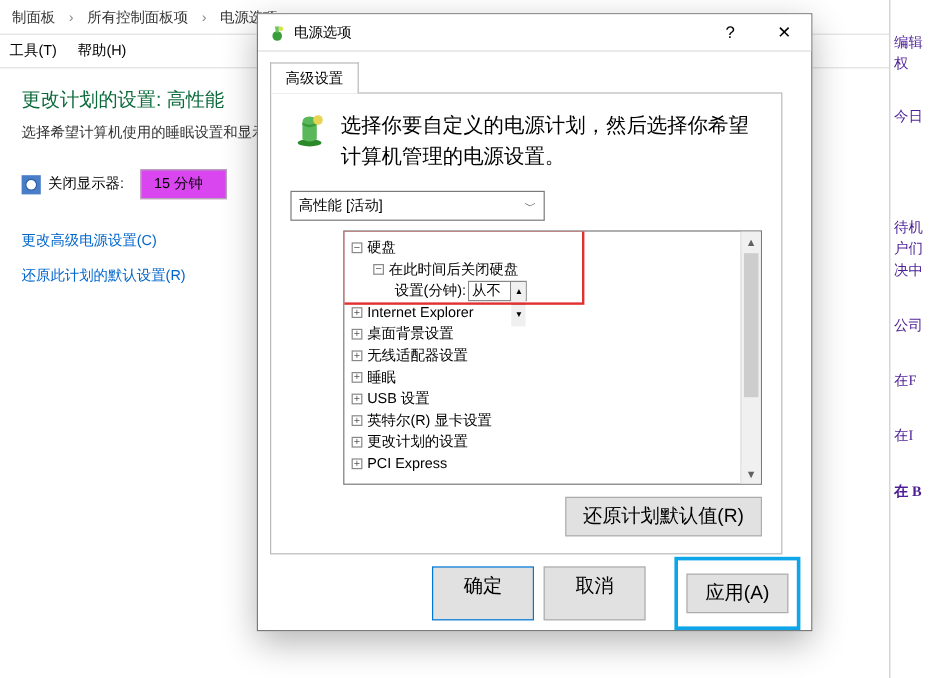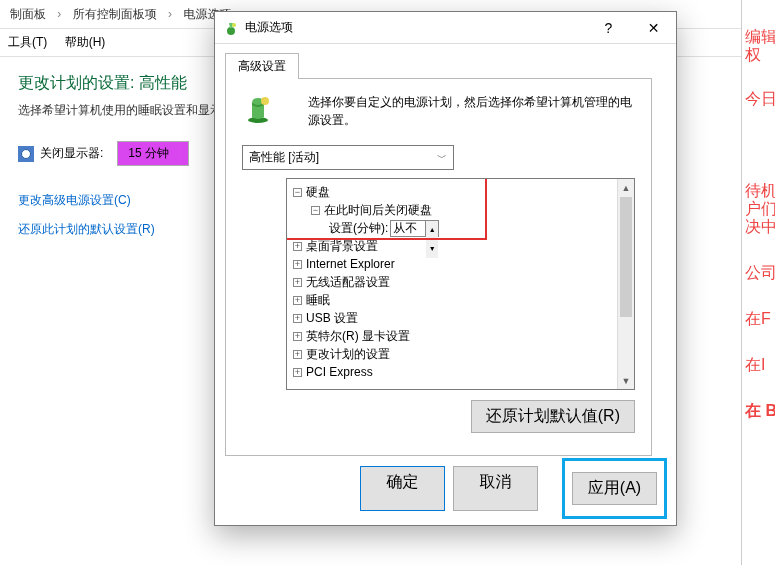--- a/index.html
+++ b/index.html
@@ -95,25 +95,26 @@
       position: absolute;
       right: 0;
       top: 0;
       bottom: 0;
       width: 34px;
       background: #fff;
       border-left: 1px solid #ccc;
       padding-top: 26px;
     }
     .right-panel div {
-      font-size: 16px;
-      color: #ef4444;
+      font-size: 12px;
+      color: #4c1d95;
       padding: 1px 3px;
       white-space: nowrap;
       height: 18px;
+      font-family: Liberation Serif, serif;
     }
     
     
     .modal {
       position: absolute;
       left: 214px;
       top: 11px;
       width: 463px;
       height: 515px;
       background: #fff;
@@ -184,23 +185,22 @@
       gap: 10px;
       align-items: flex-start;
       margin-bottom: 16px;
     }
     .info-row .pwr-icon {
       width: 32px;
       height: 32px;
       flex-shrink: 0;
     }
     .info-row .txt {
-      font-size: 12px;
+      font-size: 17px;
       line-height: 1.5;
-      margin-left: 24px;
     }
     .plan-select {
       border: 1px solid #7a7a7a;
       padding: 3px 6px;
       font-size: 12px;
       width: 212px;
       background: #fff;
       display: flex;
       justify-content: space-between;
       align-items: center;
@@ -424,22 +424,22 @@
           <div class="node l3 setting-line">
             <span>设置(分钟):</span>
             <div class="spinner">
               <input value="从不" style="">
               <div class="sp-btns">
                 <div>▲</div>
                 <div>▼</div>
               </div>
             </div>
           </div>
+          <div class="node l1"><span class="expander">+</span><span>Internet Explorer</span></div>
           <div class="node l1"><span class="expander">+</span><span>桌面背景设置</span></div>
-          <div class="node l1"><span class="expander">+</span><span>Internet Explorer</span></div>
           <div class="node l1"><span class="expander">+</span><span>无线适配器设置</span></div>
           <div class="node l1"><span class="expander">+</span><span>睡眠</span></div>
           <div class="node l1"><span class="expander">+</span><span>USB 设置</span></div>
           <div class="node l1"><span class="expander">+</span><span>英特尔(R) 显卡设置</span></div>
           <div class="node l1"><span class="expander">+</span><span>更改计划的设置</span></div>
           <div class="node l1"><span class="expander">+</span><span>PCI Express</span></div>
         </div>
         <div class="tree-scroll">
           <div class="up">▲</div>
           <div class="thumb"></div>

